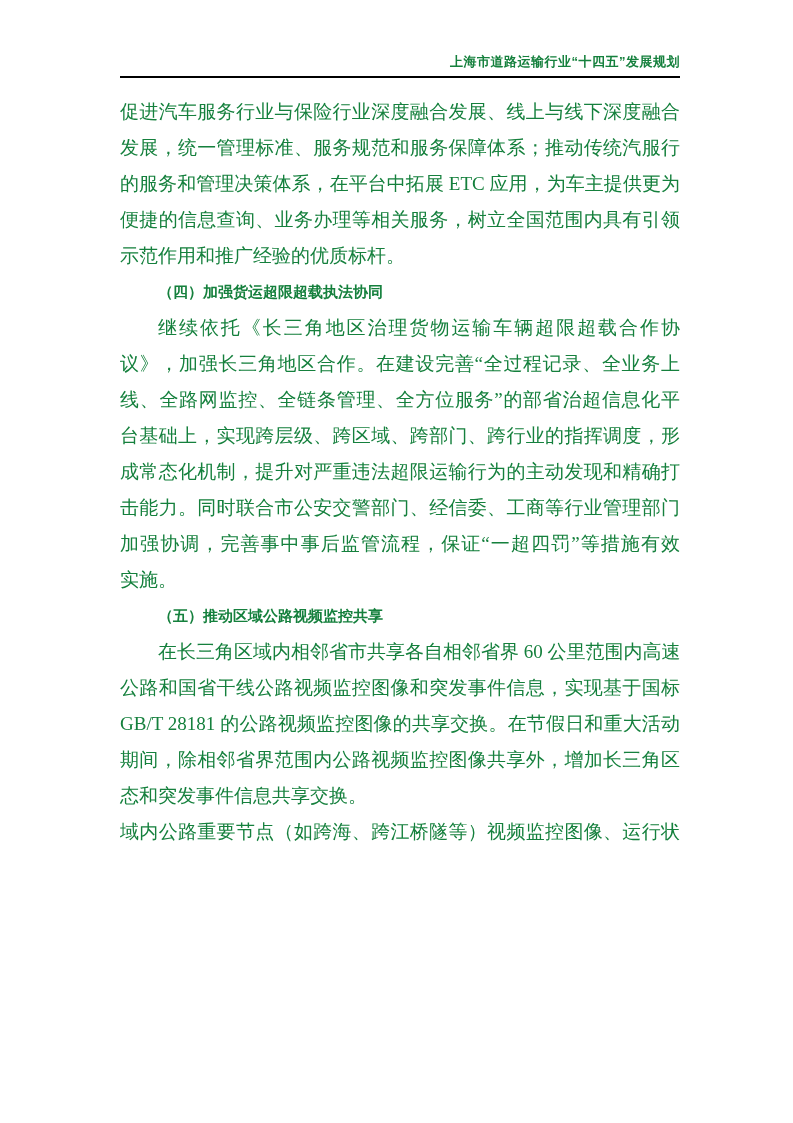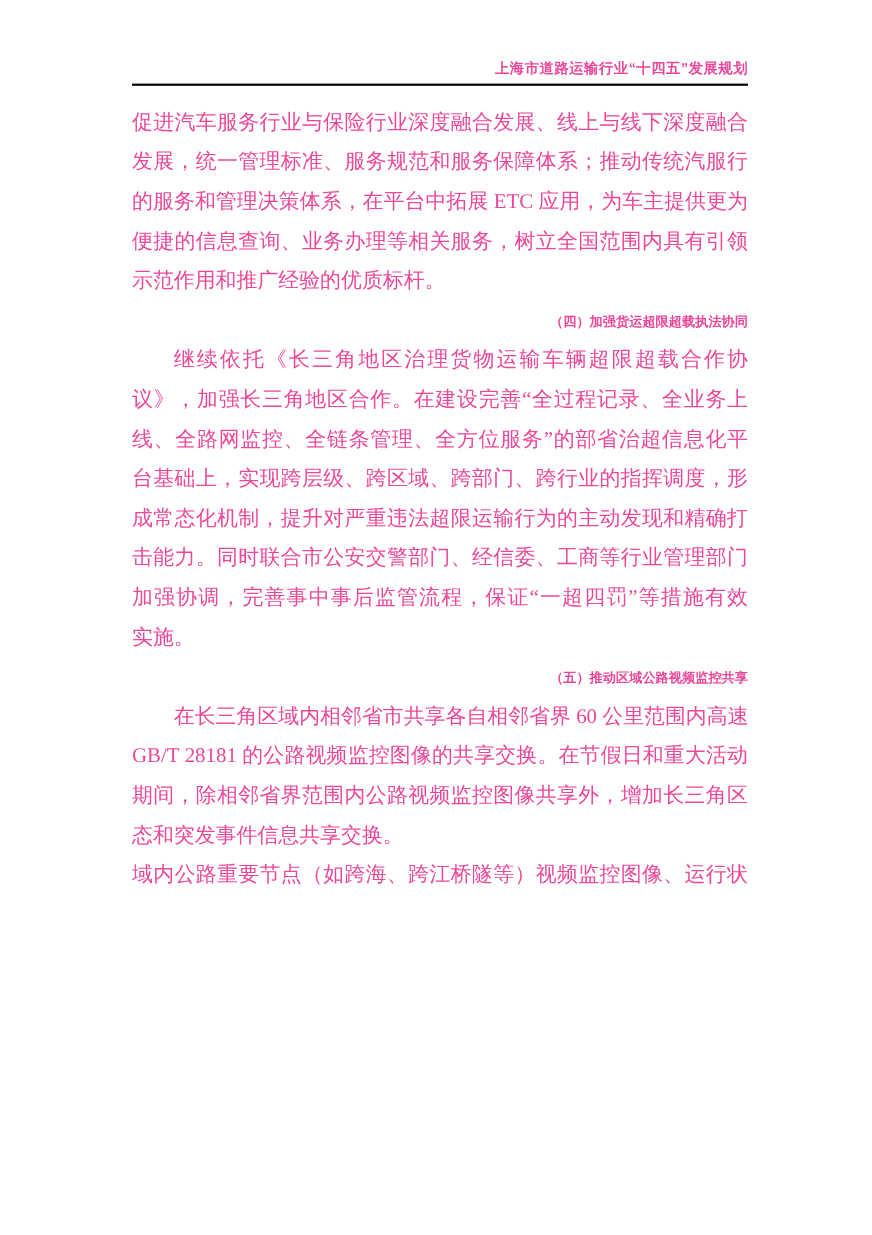--- a/index.html
+++ b/index.html
@@ -1,17 +1,17 @@
 <!DOCTYPE html>
 <html><head>
 <meta charset="utf-8">
 <style>
   html,body{margin:0;padding:0;background:#ffffff;}
   .page{
-    position:relative;width:793px;height:961px;background:#ffffff;color:#ec4899;
+    position:relative;width:793px;height:961px;background:#ffffff;color:#15803d;
     font-family:"Liberation Serif","DejaVu Serif",serif;overflow:hidden;
   }
   .header{
     position:absolute;left:120px;top:54px;width:560px;
     padding-bottom:7px;border-bottom:2px solid #000000;text-align:right;
   }
   .header-text{
     font-family:"Liberation Sans","DejaVu Sans",sans-serif;
     font-weight:bold;font-size:13px;line-height:15px;letter-spacing:0.5px;
   }
@@ -21,21 +21,21 @@
   }
   .line{
     height:36px;text-align:justify;text-align-last:justify;
     white-space:nowrap;overflow:visible;
   }
   .line.last{text-align:center;text-align-last:left;}
   .line.indent{padding-left:38px;}
   .heading{
     height:36px;margin:0;padding-left:38px;
     font-family:"Liberation Sans","DejaVu Sans",sans-serif;
-    font-weight:bold;font-size:12px;line-height:36px;text-align:right;
+    font-weight:bold;font-size:15px;line-height:36px;text-align:left;
   }
   .footer{
     position:absolute;left:0;top:1038px;width:793px;
     text-align:center;font-size:13px;line-height:16px;
   }
 </style>
 </head>
 <body>
 
 <div class="page">
@@ -59,20 +59,21 @@
     <div class="line">线、全路网监控、全链条管理、全方位服务”的部省治超信息化平</div>
     <div class="line">台基础上，实现跨层级、跨区域、跨部门、跨行业的指挥调度，形</div>
     <div class="line">成常态化机制，提升对严重违法超限运输行为的主动发现和精确打</div>
     <div class="line">击能力。同时联合市公安交警部门、经信委、工商等行业管理部门</div>
     <div class="line">加强协调，完善事中事后监管流程，保证“一超四罚”等措施有效</div>
     <div class="line last">实施。</div>
 
     <h3 class="heading">（五）推动区域公路视频监控共享</h3>
 
     <div class="line indent">在长三角区域内相邻省市共享各自相邻省界 60 公里范围内高速</div>
+    <div class="line">公路和国省干线公路视频监控图像和突发事件信息，实现基于国标</div>
     <div class="line">GB/T 28181 的公路视频监控图像的共享交换。在节假日和重大活动</div>
     <div class="line">期间，除相邻省界范围内公路视频监控图像共享外，增加长三角区</div>
     <div class="line last">态和突发事件信息共享交换。</div>
     <div class="line">域内公路重要节点（如跨海、跨江桥隧等）视频监控图像、运行状</div>
 
   </div>
 
   <div class="footer">
     <span>32</span>
   </div>

